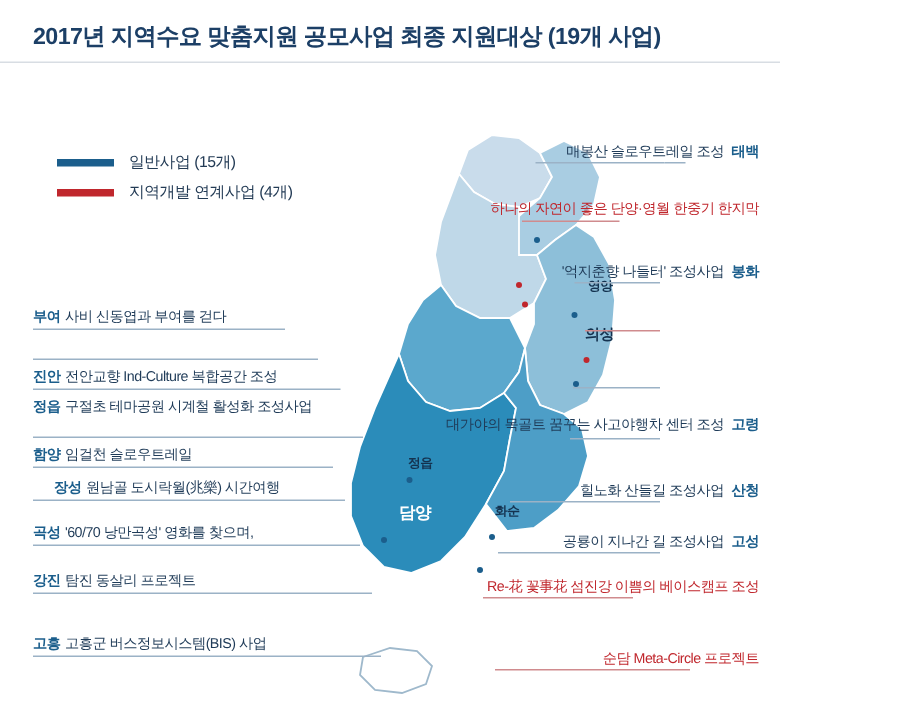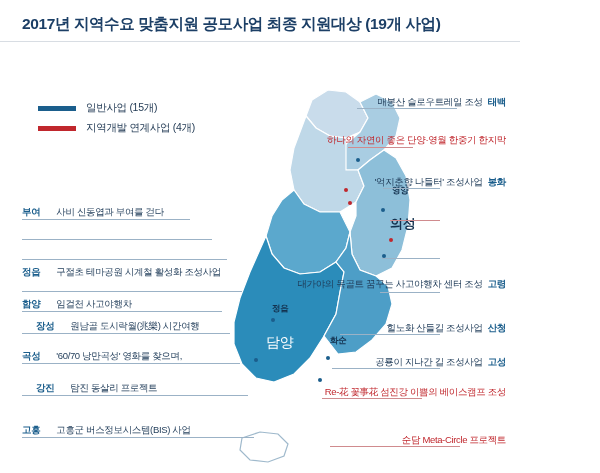--- a/index.html
+++ b/index.html
@@ -78,21 +78,21 @@
     position: absolute;
     font-size: 9.5px;
     letter-spacing: -0.35px;
     white-space: nowrap;
     color: #1f3b58;
     line-height: 12px;
   }
   .label .tag {
     display: inline-block;
     font-weight: bold;
-    margin-right: 16px;
+    margin-right: 3px;
   }
   .label.left {
     text-align: left;
   }
   .label.right {
     text-align: right;
   }
   .label.right .tag {
     margin-right: 0;
     margin-left: 5px;
@@ -162,23 +162,23 @@
     <div class="dot" style="left:188px; top:161px; background:#c0272d;"></div>
     <div class="dot" style="left:221px; top:168px;"></div>
     <div class="dot" style="left:229px; top:198px; background:#c0272d;"></div>
     <div class="dot" style="left:222px; top:214px;"></div>
     <div class="dot" style="left:111px; top:278px;"></div>
     <div class="dot" style="left:94px; top:318px;"></div>
     <div class="dot" style="left:166px; top:316px;"></div>
     <div class="dot" style="left:158px; top:338px;"></div>
 
     <div class="label" style="left:232px; top:144px; font-size:8.5px; color:#14324f; font-weight:bold;"><span>영양</span></div>
-    <div class="label" style="left:230px; top:178px; font-size:13px; color:#14324f; font-weight:bold;"><span>의성</span></div>
+    <div class="label" style="left:230px; top:178px; font-size:10px; color:#14324f; font-weight:bold;"><span>의성</span></div>
     <div class="label" style="left:112px; top:262px; font-size:8.5px; color:#14324f; font-weight:bold;"><span>정읍</span></div>
-    <div class="label" style="left:106px; top:296px; font-size:14px; color:#ffffff; font-weight:normal;"><span>담양</span></div>
+    <div class="label" style="left:106px; top:296px; font-size:11px; color:#ffffff; font-weight:bold;"><span>담양</span></div>
     <div class="label" style="left:170px; top:294px; font-size:8.5px; color:#14324f; font-weight:bold;"><span>화순</span></div>
     <div class="label" style="left:160px; top:326px; font-size:8.5px; color:#ffffff; font-weight:bold;"><span>고성</span></div>
   </div>
 
   <div class="label right blue" style="right:14px; top:96px;">
     <span class="txt">매봉산 슬로우트레일 조성</span><span class="tag">태백</span>
   </div>
   <div class="bar" style="left:443px; top:108px; width:14px;"></div>
   <div class="bar" style="left:357px; top:108px; width:86px;"></div>
 
@@ -221,43 +221,46 @@
   </div>
   <div class="bar red" style="left:330px; top:446px; width:130px;"></div>
 
   <div class="label left blue" style="left:22px; top:206px;">
     <span class="tag">부여</span><span class="txt">사비 신동엽과 부여를 걷다</span>
   </div>
   <div class="bar" style="left:22px; top:219px; width:168px;"></div>
 
   <div class="bar" style="left:22px; top:239px; width:190px;"></div>
 
+  <div class="label left blue" style="left:22px; top:246px;">
+    <span class="tag">진안</span><span class="txt">전안교향 Ind-Culture 복합공간 조성</span>
+  </div>
   <div class="bar" style="left:22px; top:259px; width:205px;"></div>
 
   <div class="label left blue" style="left:22px; top:266px;">
     <span class="tag">정읍</span><span class="txt">구절초 테마공원 시계철 활성화 조성사업</span>
   </div>
   <div class="bar" style="left:22px; top:291px; width:220px;"></div>
 
   <div class="label left blue" style="left:22px; top:298px;">
-    <span class="tag">함양</span><span class="txt">임걸천 사고야행차</span>
+    <span class="tag">함양</span><span class="txt">임걸천 슬로우트레일</span>
   </div>
   <div class="bar" style="left:22px; top:311px; width:200px;"></div>
 
   <div class="label left blue" style="left:36px; top:320px;">
     <span class="tag">장성</span><span class="txt">원남골 도시락월(兆樂) 시간여행</span>
   </div>
   <div class="bar" style="left:22px; top:333px; width:208px;"></div>
 
   <div class="label left blue" style="left:22px; top:350px;">
     <span class="tag">곡성</span><span class="txt">'60/70 낭만곡성' 영화를 찾으며, </span>
   </div>
   <div class="bar" style="left:22px; top:363px; width:218px;"></div>
 
-  <div class="label left blue" style="left:36px; top:382px;text-align:right;">
+  <div class="label left blue" style="left:22px; top:382px;text-align:right;">
     <span class="tag">강진</span><span class="txt">탐진 동살리 프로젝트</span>
   </div>
   <div class="bar" style="left:22px; top:395px; width:226px;"></div>
 
   <div class="label left blue" style="left:22px; top:424px;">
     <span class="tag">고흥</span><span class="txt">고흥군 버스정보시스템(BIS) 사업</span>
   </div>
   <div class="bar" style="left:22px; top:437px; width:232px;"></div>
 
 </div>

